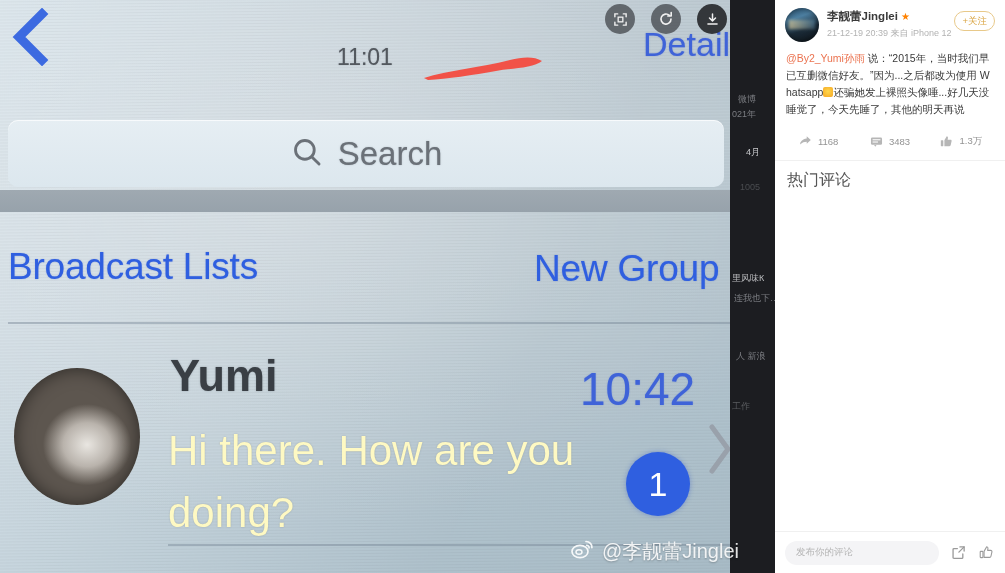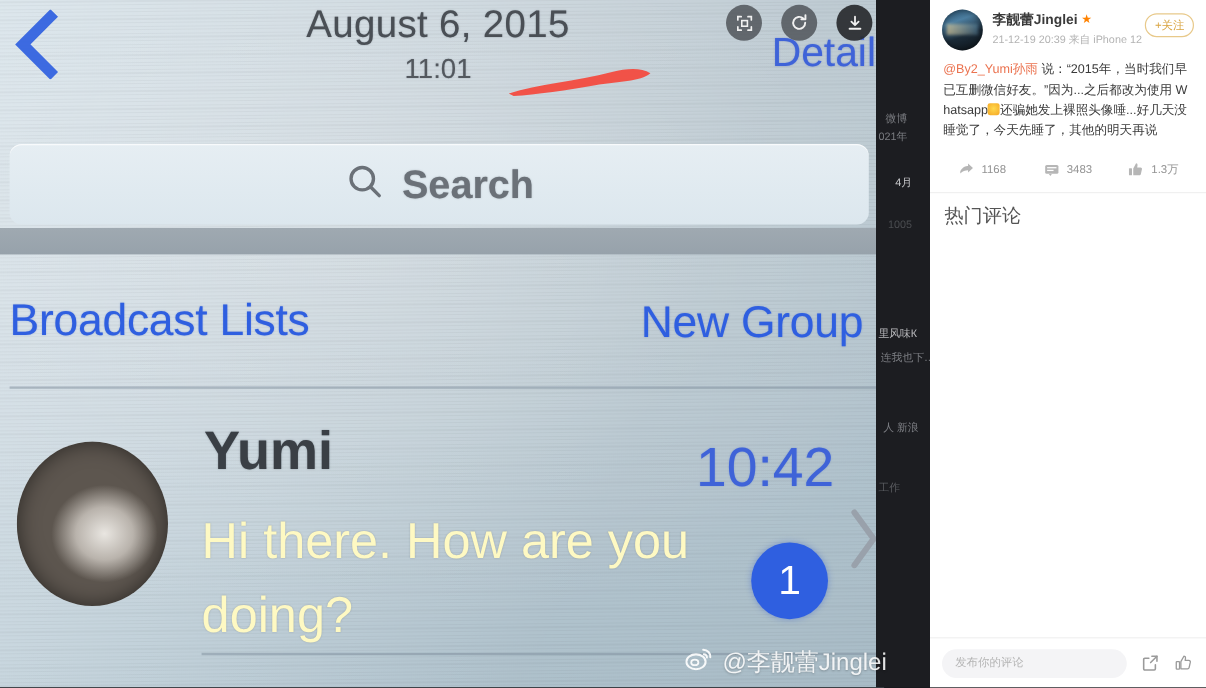--- a/index.html
+++ b/index.html
@@ -57,21 +57,20 @@
   .details-label {
     right: 28px; top: 25px;
     font-size: 34px; color: #3f63d8;
     text-shadow: 0 0 1.5px rgba(60,90,200,.45);
   }
   .search-bar {
     left: 8px; top: 120px; width: 716px; height: 67px;
     background: linear-gradient(180deg,#e6eef3,#dce7ee);
     border-radius: 10px;
     box-shadow: inset 0 1px 0 rgba(255,255,255,.7);
-    font-weight: bold;
   }
   .search-inner {
     position:absolute; left:0; top:0; width:100%; height:100%;
     display:flex; align-items:center; justify-content:center; gap:14px;
   }
   .search-inner .txt { font-size: 33px; color:#6b7178; text-shadow: 0 0 1.3px rgba(90,100,110,.5); }
   .grey-divider {
     left:0; top:190px; width:740px; height:22px;
     background:linear-gradient(180deg,#9fa9b1,#97a2ab);
   }
@@ -213,21 +212,20 @@
   <div id="viewer">
 
     <div id="photo"></div>
 
     <div class="ph back-chevron">
       <svg width="44" height="58" viewBox="0 0 44 58" fill="none">
         <path d="M34 6 L11 29 L34 52" stroke="#2f5fe0" stroke-width="9" stroke-linecap="square" stroke-linejoin="miter" opacity=".92"></path>
       </svg>
     </div>
 
-    <div class="ph photo-date">August 6, 2015</div>
     <div class="ph photo-time">11:01</div>
 
     <div class="ph scribble">
       <svg width="130" height="32" viewBox="0 0 130 32">
         <path d="M6 26 C 30 18, 62 16, 92 8 C 104 5, 116 4, 124 9 C 116 16, 96 16, 78 19 C 56 23, 28 27, 10 28 Z" fill="#f4483c" opacity=".93"></path>
       </svg>
     </div>
 
     <div class="ph details-label">Details</div>
 

